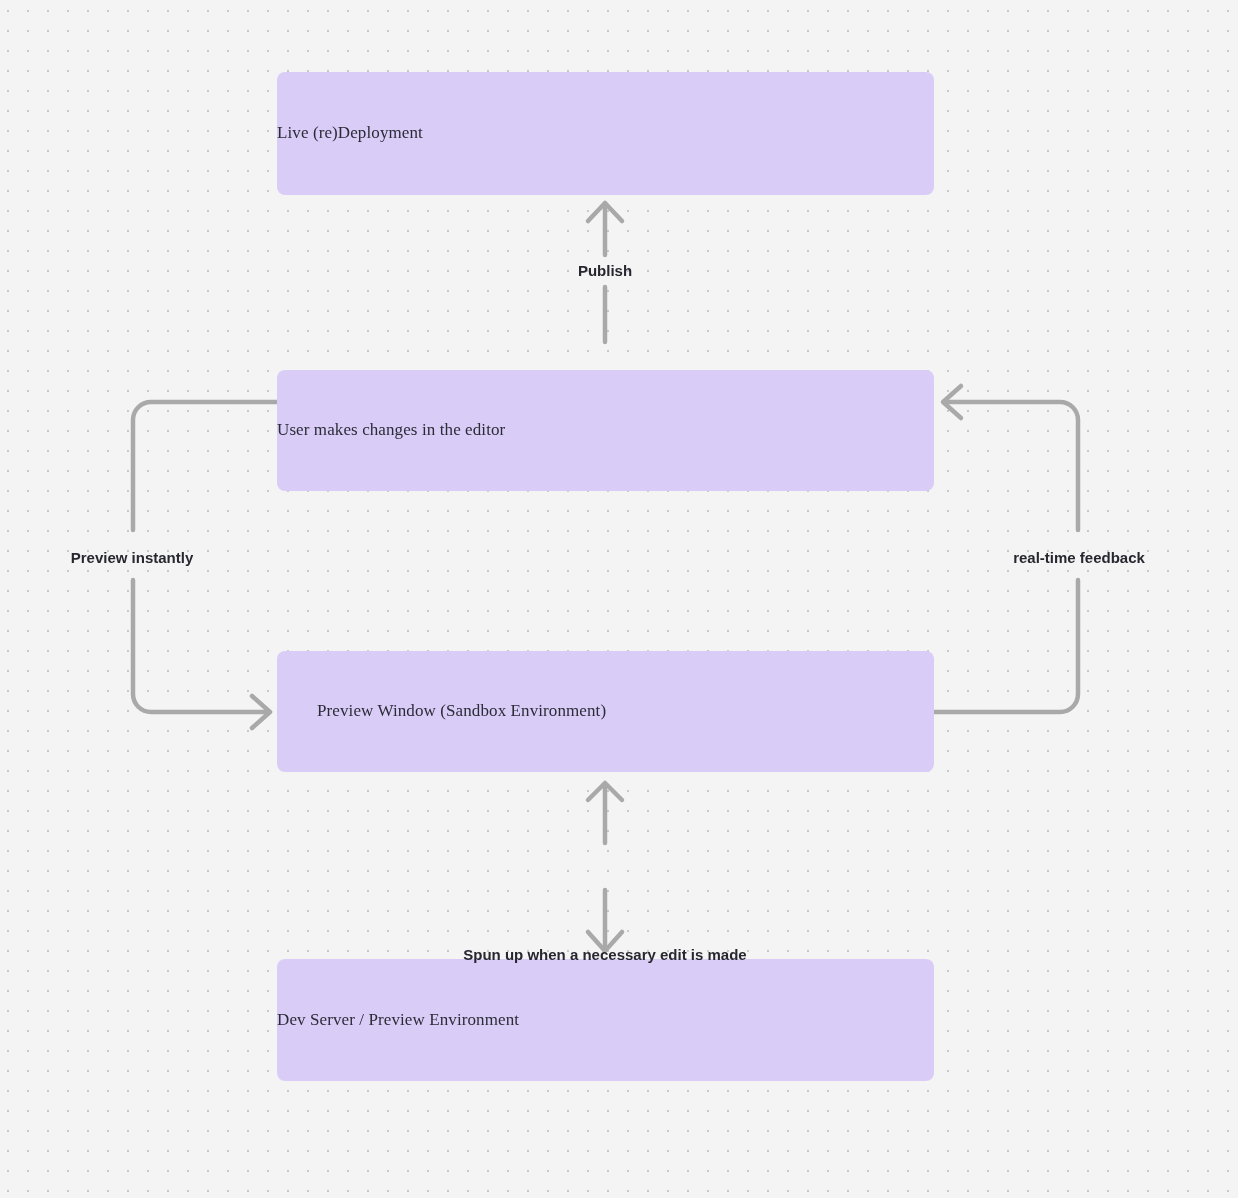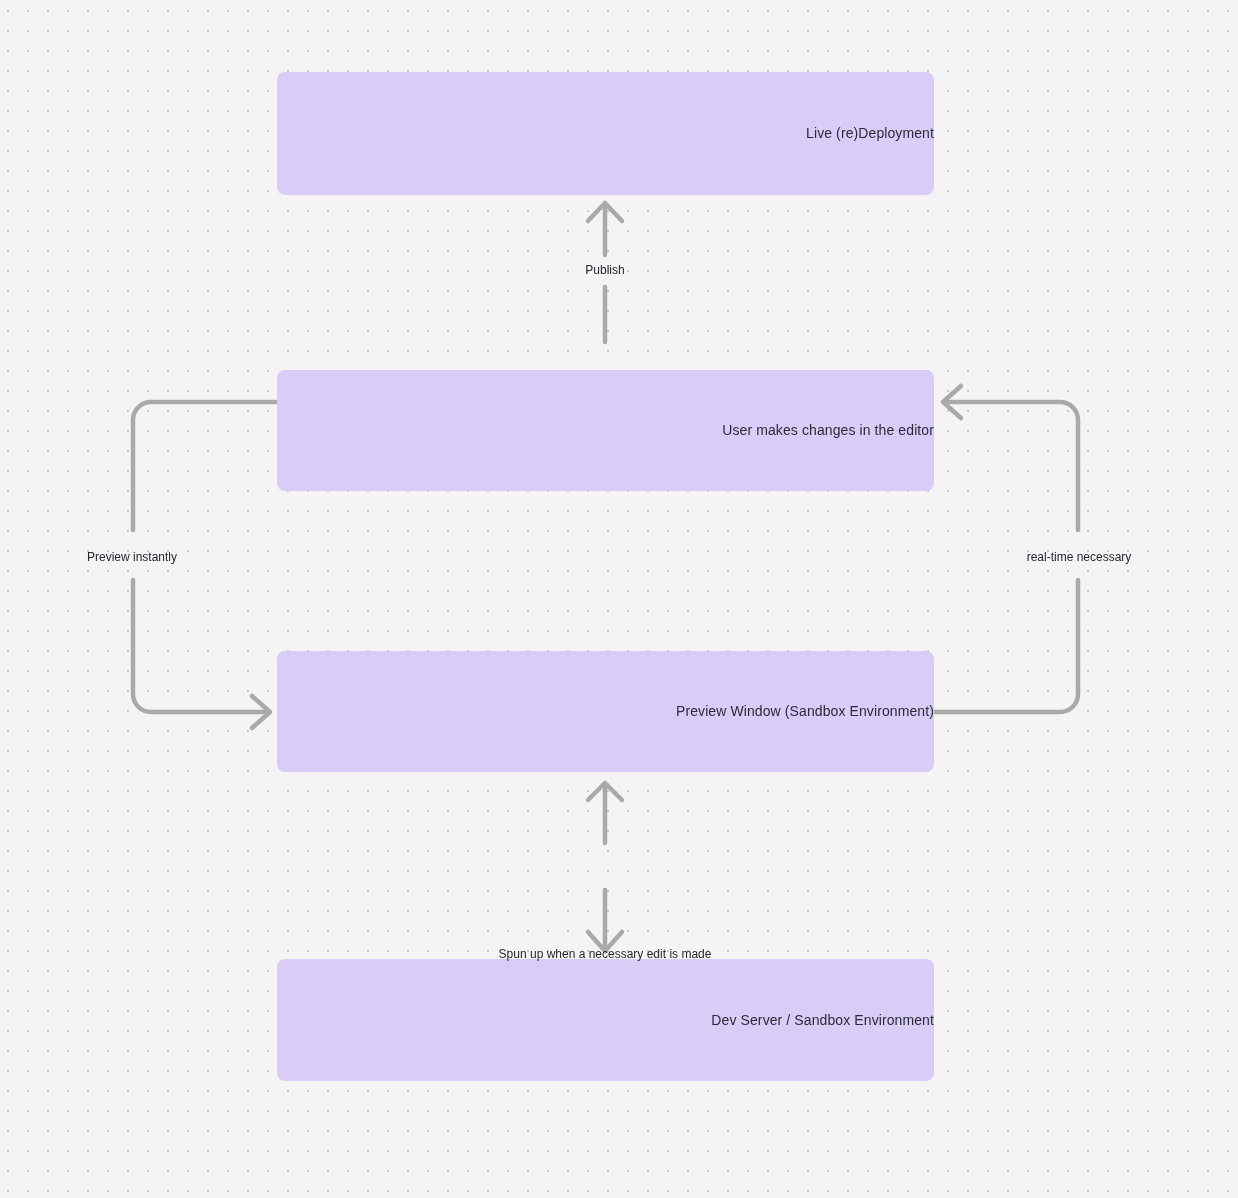--- a/index.html
+++ b/index.html
@@ -32,40 +32,41 @@
     height: 1198px;
     pointer-events: none;
   }
   .node {
     position: absolute;
     box-sizing: border-box;
     background: #d9cdf8;
     border-radius: 8px;
     display: flex;
     align-items: center;
-    justify-content: flex-end;
+    justify-content: flex-start;
     color: #2b2b36;
-    font-size: 14px;
-    font-family: Liberation Sans, sans-serif;
+    font-size: 17px;
+    font-family: Liberation Serif, serif;
     letter-spacing: 0.1px;
     text-align: center;
     line-height: 1.3;
   }
   .node-label {
     display: block;
   }
   .edge-label {
     position: absolute;
     color: #272730;
-    font-size: 12px;
+    font-size: 15px;
     font-family: "Liberation Sans", sans-serif;
     white-space: nowrap;
     line-height: 1;
     transform: translate(-50%, -50%);
     padding: 2px 5px;
+    font-weight: bold;
   }
 </style>
 </head>
 <body>
 
 <div id="canvas">
 
   <svg id="edges" viewBox="0 0 1238 1198" width="1238" height="1198" xmlns="http://www.w3.org/2000/svg">
 
     <g>
@@ -100,24 +101,24 @@
 
   <div class="node" style="left:277px; top:342px; width:657px; height:121px;margin-top:28px;">
     <span class="node-label">User makes changes in the editor</span>
   </div>
 
   <div class="node" style="left:277px; top:651px; width:657px; height:121px;padding-left:40px;">
     <span class="node-label">Preview Window (Sandbox Environment)</span>
   </div>
 
   <div class="node" style="left:277px; top:959px; width:657px; height:122px;">
-    <span class="node-label">Dev Server / Sandbox Environment</span>
+    <span class="node-label">Dev Server / Preview Environment</span>
   </div>
 
   <div class="edge-label" style="left:605px; top:270px;">Publish</div>
 
   <div class="edge-label" style="left:132px; top:557px;">Preview instantly</div>
 
-  <div class="edge-label" style="left:1079px; top:557px;">real-time necessary</div>
+  <div class="edge-label" style="left:1079px; top:557px;">real-time feedback</div>
 
   <div class="edge-label" style="left:605px; top:914px;margin-top:40px;">Spun up when a necessary edit is made</div>
 
 </div>
 
 </body></html>

